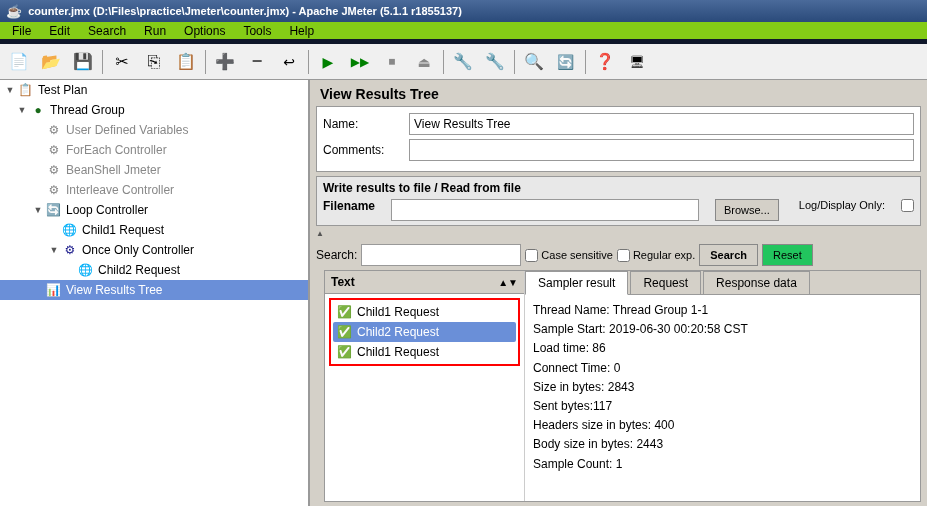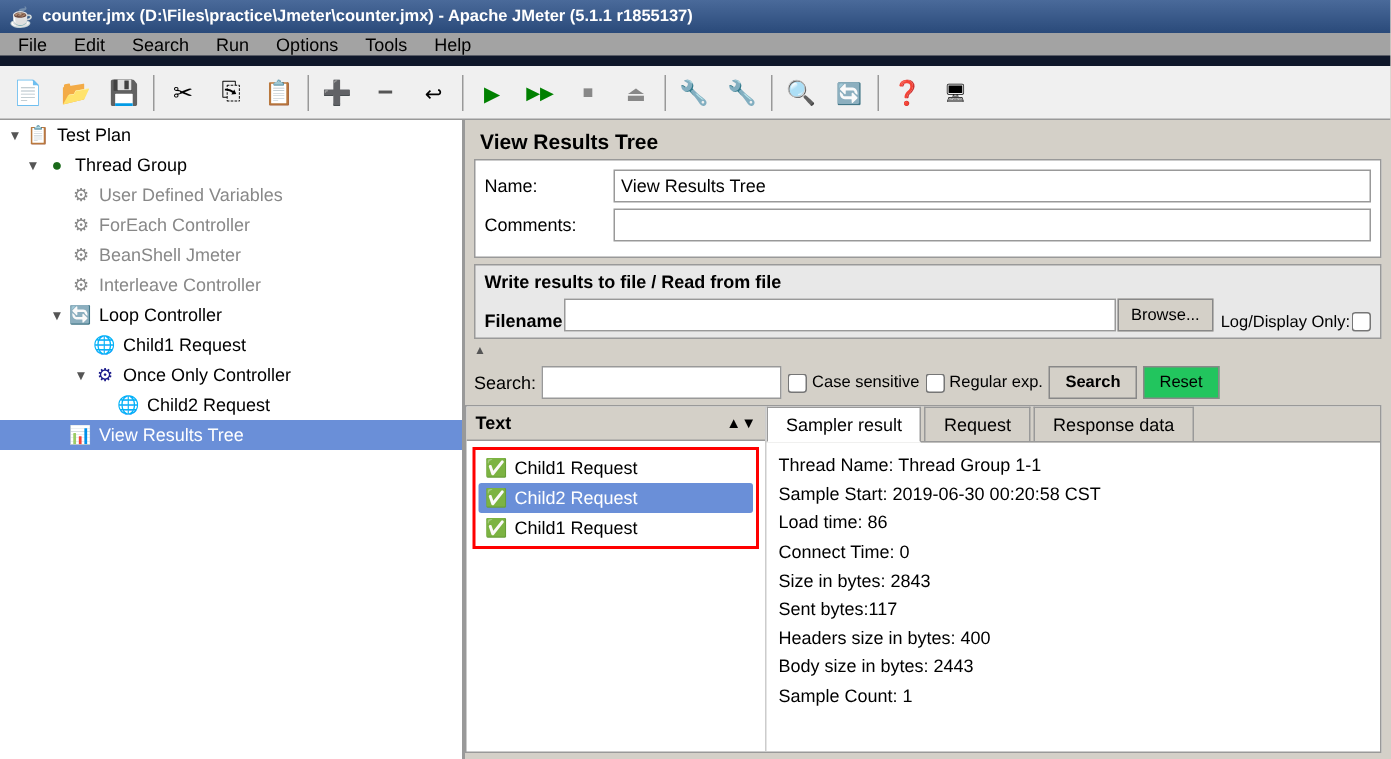--- a/index.html
+++ b/index.html
@@ -13,22 +13,22 @@
       display: flex;
       align-items: center;
       padding: 0 6px;
       font-size: 11px;
       font-weight: bold;
     }
     .title-bar-icon { margin-right: 6px; font-size: 13px; }
 
     
     .menu-bar {
-      background: #a3a3a3;
-      border-bottom: 7px solid #0f172a;
+      background: #84cc16;
+      border-bottom: 5px solid #0f172a;
       height: 22px;
       display: flex;
       align-items: center;
       padding: 0 4px;
       gap: 2px;
     }
     .menu-item {
       padding: 2px 8px;
       cursor: pointer;
       font-size: 12px;
@@ -166,22 +166,22 @@
       margin: 4px 6px 0 6px;
       padding: 4px 6px;
     }
     .write-results-title {
       font-weight: bold;
       margin-bottom: 4px;
       font-size: 12px;
     }
     .filename-row {
       display: flex;
-      align-items: flex-end;
-      gap: 1px;
+      align-items: flex-start;
+      gap: 16px;
     }
     .filename-label { font-size: 12px; font-weight: bold; }
     .filename-input {
       flex: 1;
       height: 22px;
       border: 1px solid #999;
       padding: 2px 4px;
       font-size: 12px;
     }
     .browse-btn {
@@ -248,21 +248,21 @@
       background: #22c55e;
       border: 1px solid #888;
       cursor: pointer;
       font-size: 11px;
     }
 
     
     .bottom-section {
       display: flex;
       flex: 1;
-      margin: 0 6px 4px 0;
+      margin: 0 6px 4px 14px;
       border: 1px solid #999;
       background: white;
       overflow: hidden;
     }
 
     
     .text-panel {
       width: 200px;
       border-right: 1px solid #ccc;
       display: flex;

